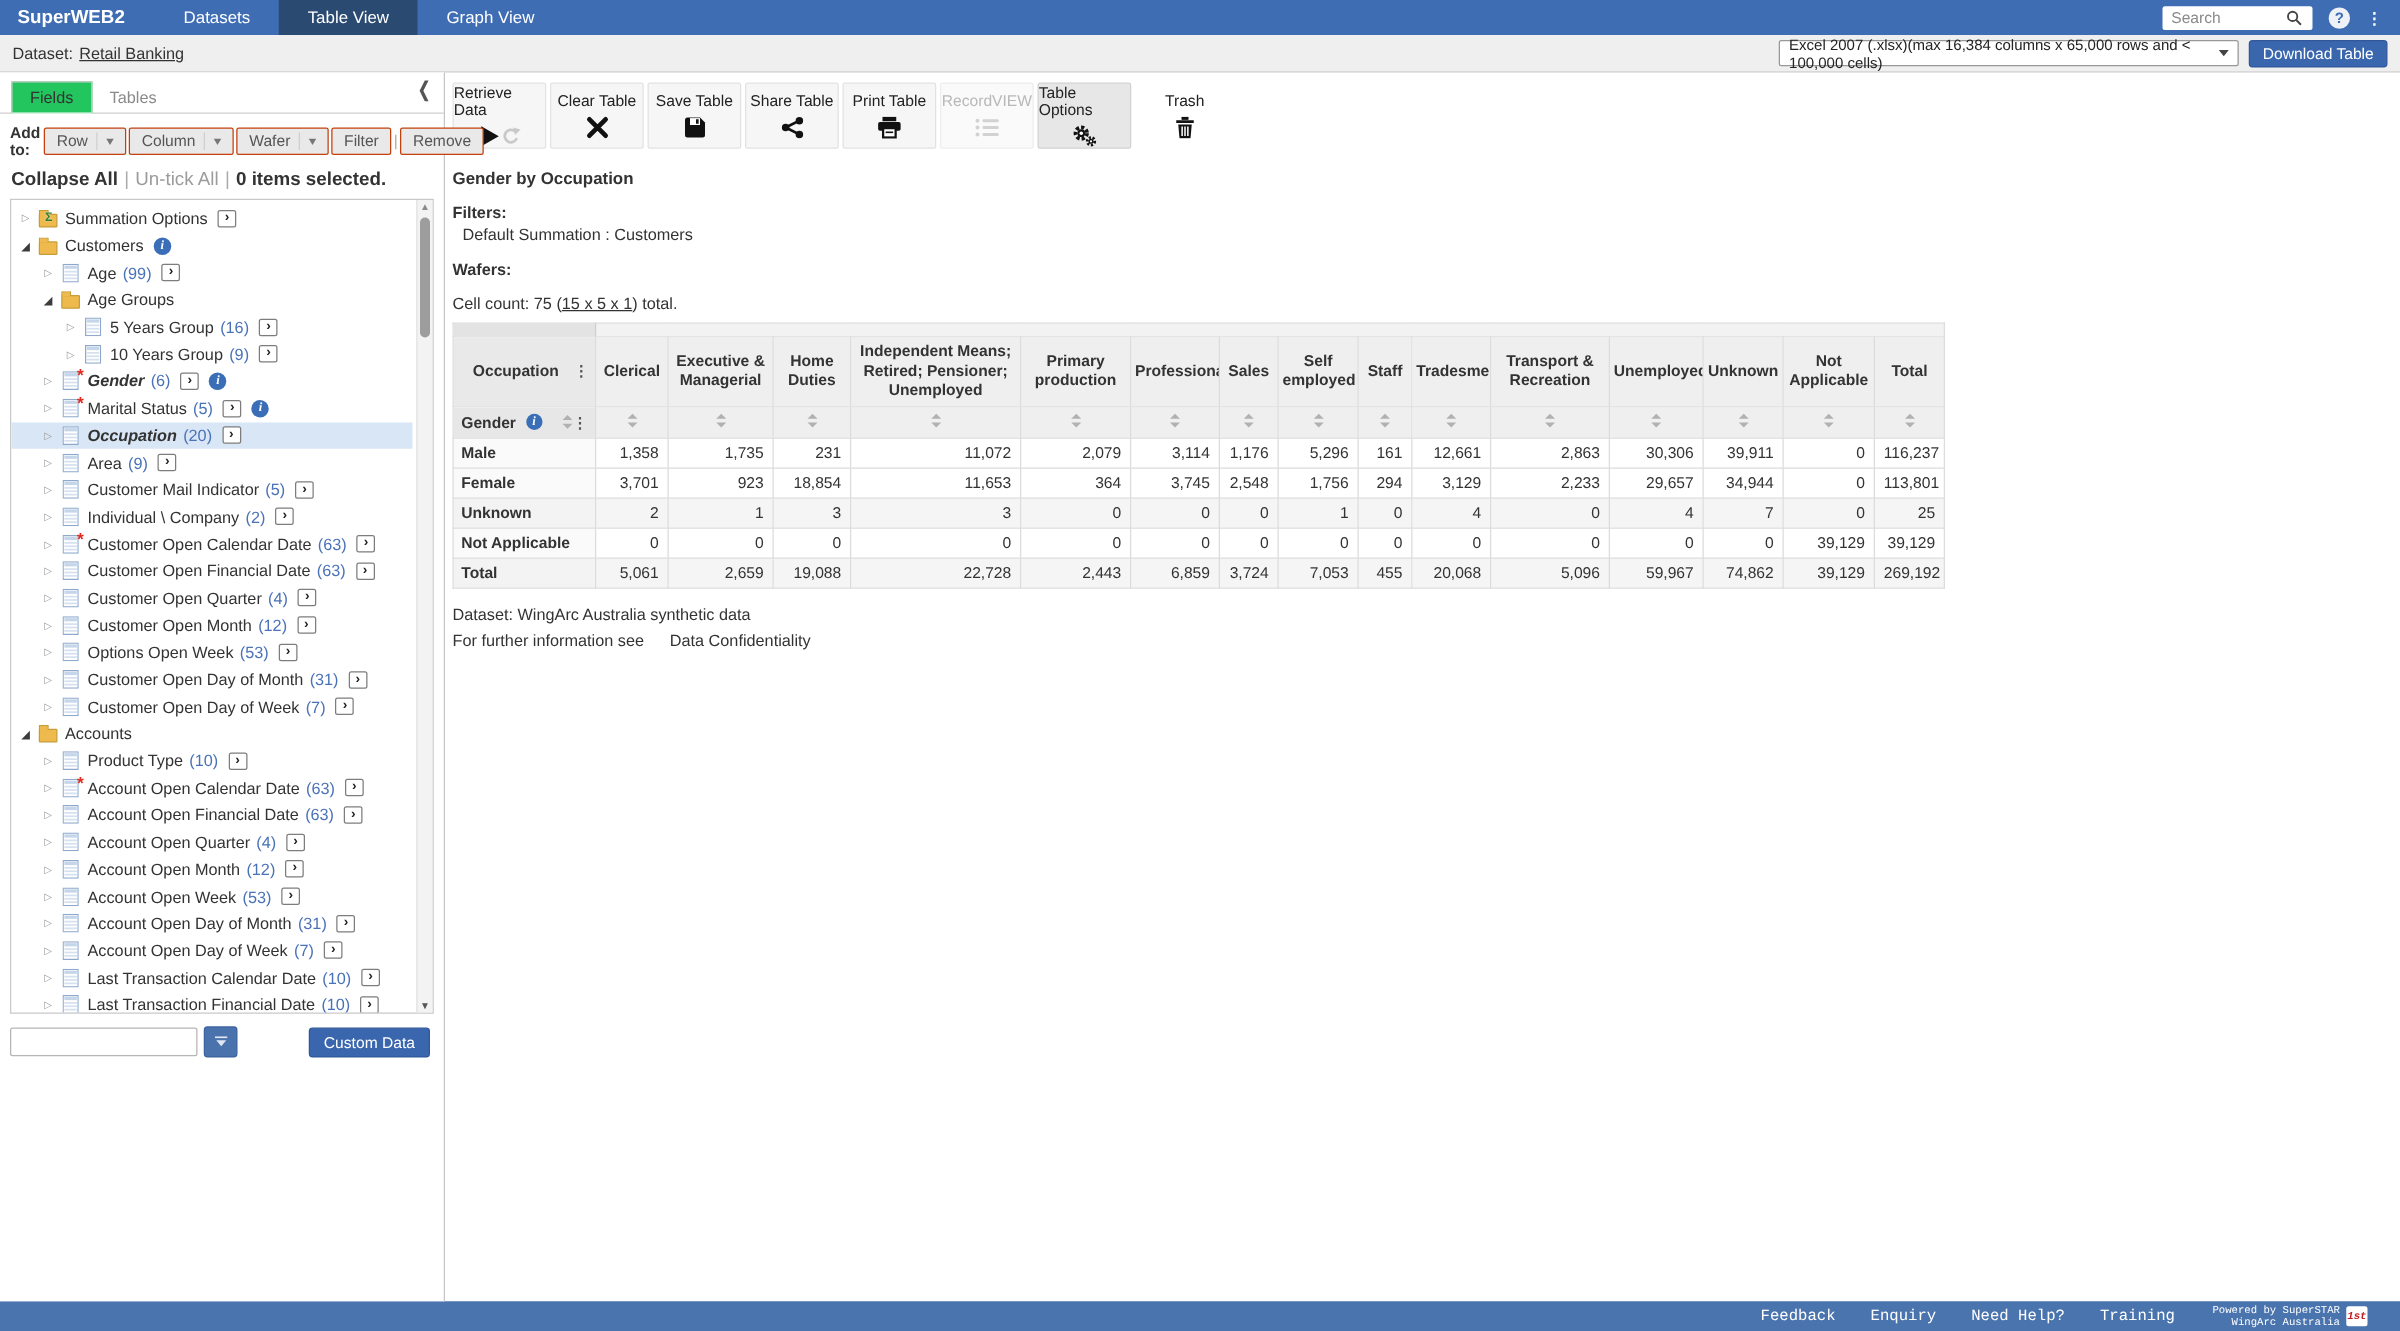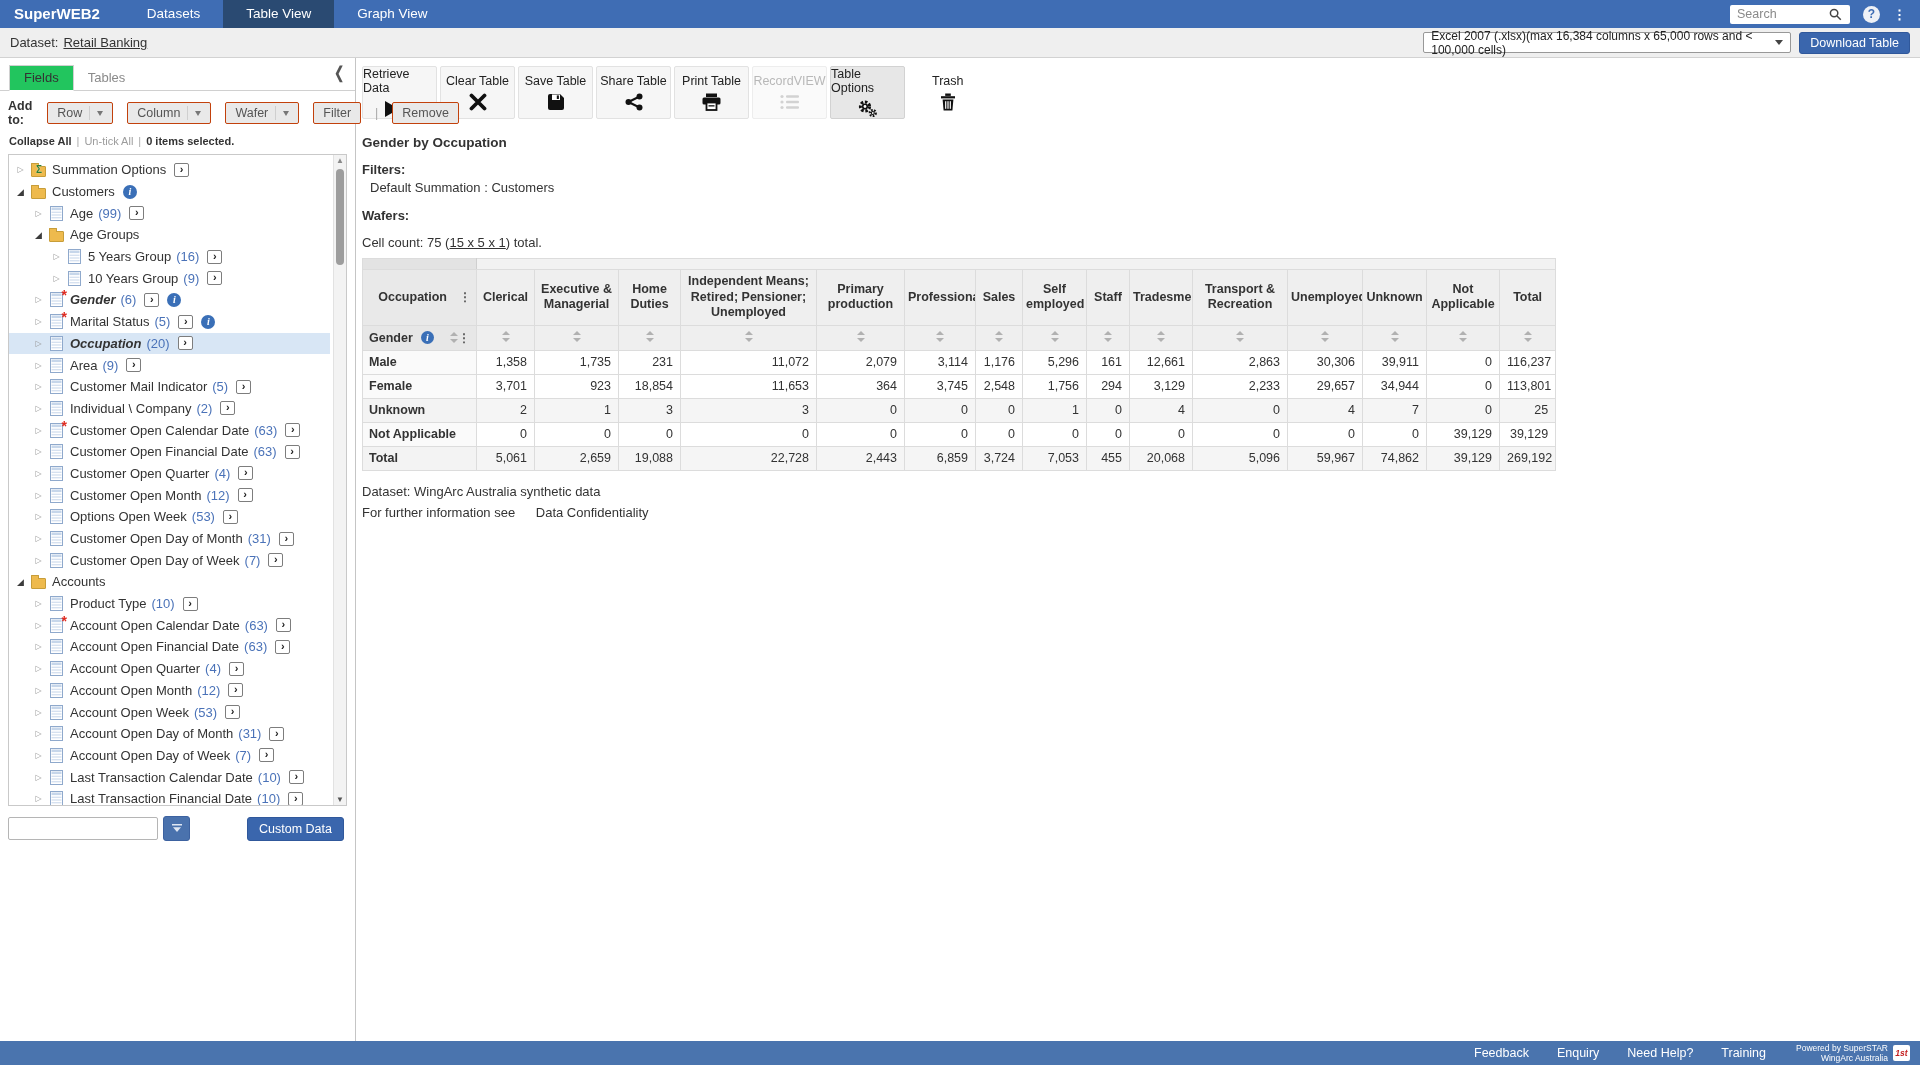--- a/index.html
+++ b/index.html
@@ -28,27 +28,27 @@
   .btn-blue { background:#3a66ad; border:1px solid #30589b; color:#fff; border-radius:3px; font-size:12.5px; display:flex; align-items:center; }
   .download-btn { height:22px; padding:0 10px; }
   
   .layout { display:flex; height:983px; }
   .sidebar { width:356px; border-right:1px solid #c5c5c5; background:#fff; display:flex; flex-direction:column; position:relative; }
   .collapse-handle { position:absolute; top:8px; right:9px; color:#555; font-size:16px; font-weight:bold; line-height:14px; cursor:pointer; }
   .side-tabs { display:flex; align-items:flex-end; border-bottom:1px solid #d0d0d0; padding:7px 0 0 9px; }
   .side-tab { padding:4px 14px 5px; font-size:13px; cursor:pointer; }
   .side-tab.active { border:1px solid #d0d0d0; border-bottom:1px solid #fff; margin-bottom:-1px; background:#22c55e; }
   .side-tab.inactive { color:#8a8a8a; }
-  .addto-row { display:flex; align-items:center; gap:14px; padding:8px 8px 7px; font-size:12.5px; }
+  .addto-row { display:flex; align-items:center; gap:2px; padding:8px 8px 7px; font-size:12.5px; }
   .addto-label { font-weight:bold; margin-right:1px; }
   .gbtn { background:#e9e9e9; border:1px solid #c2410c; border-radius:2px; color:#555; padding:3px 9px; font-size:12.5px; display:flex; align-items:center; cursor:pointer; }
   .gbtn .splitline { width:1px; height:14px; background:#cfcfcf; margin:0 7px; }
   .gbtn .caret-down { border-top-color:#777; border-left-width:3.5px; border-right-width:3.5px; }
   .pipe { color:#aaa; }
-  .collapse-row { padding:1px 9px 7px; font-size:11px; }
+  .collapse-row { padding:1px 9px 7px; font-size:15px; }
   .bold-link { font-weight:bold; cursor:pointer; }
   .gray-link { color:#9c9c9c; }
   .sep { color:#aaa; margin:0 5px; }
   
   .tree-box { margin:0 8px; border:1px solid #c9c9c9; height:652px; position:relative; overflow:hidden; }
   .tree { padding:4px 16px 0 0; }
   .tree-row { display:flex; align-items:center; height:21.7px; }
   .tree-row.selected { background:#d8e6f5; }
   .expander { width:15px; text-align:center; color:#9a9a9a; font-size:8px; flex:none; cursor:pointer; }
   .expander.open { color:#3c3c3c; font-size:9px; }
@@ -100,21 +100,21 @@
   .sorter::before { content:""; position:absolute; top:0; left:0; border-left:4px solid transparent; border-right:4px solid transparent; border-bottom:4.5px solid #b1b1b1; }
   .sorter::after { content:""; position:absolute; bottom:0; left:0; border-left:4px solid transparent; border-right:4px solid transparent; border-top:4.5px solid #b1b1b1; }
   td.rowlabel { background:#fafafa; font-weight:bold; padding:4.5px 6px; }
   td.val { text-align:right; padding:4.5px 7px; background:#fff; }
   tr.shade td.val { background:#f5f5f5; }
   tr.shade td.rowlabel { background:#f3f3f3; }
   .tbl-note { margin-top:13px; }
   .tbl-note2 { margin-top:6px; }
   .tbl-note2 .link { cursor:pointer;margin-left:17px; }
   
-  .bottom-bar { height:24px; background:#4a74ae; display:flex; align-items:center; color:#fff; padding:0 10px; }
+  .bottom-bar { height:24px; background:#4a74ae; display:flex; align-items:center; color:#fff; padding:0 26px;font-family:Liberation Mono, monospace; }
   .bb-links { margin-left:auto; display:flex; gap:28px; font-size:12.5px; }
   .bb-links span { cursor:pointer; }
   .powered { text-align:right; font-size:8.5px; line-height:1.2; margin-left:30px; white-space:nowrap; }
   .logo1st { width:17px; height:16px; background:#fff; border-radius:2px; color:#c41e1e; font-weight:bold; font-style:italic; font-size:8.5px; display:flex; align-items:center; justify-content:center; margin-left:5px; }
 </style>
 </head>
 <body>
 
 <div class="navbar">
   <div class="brand">SuperWEB2</div>

